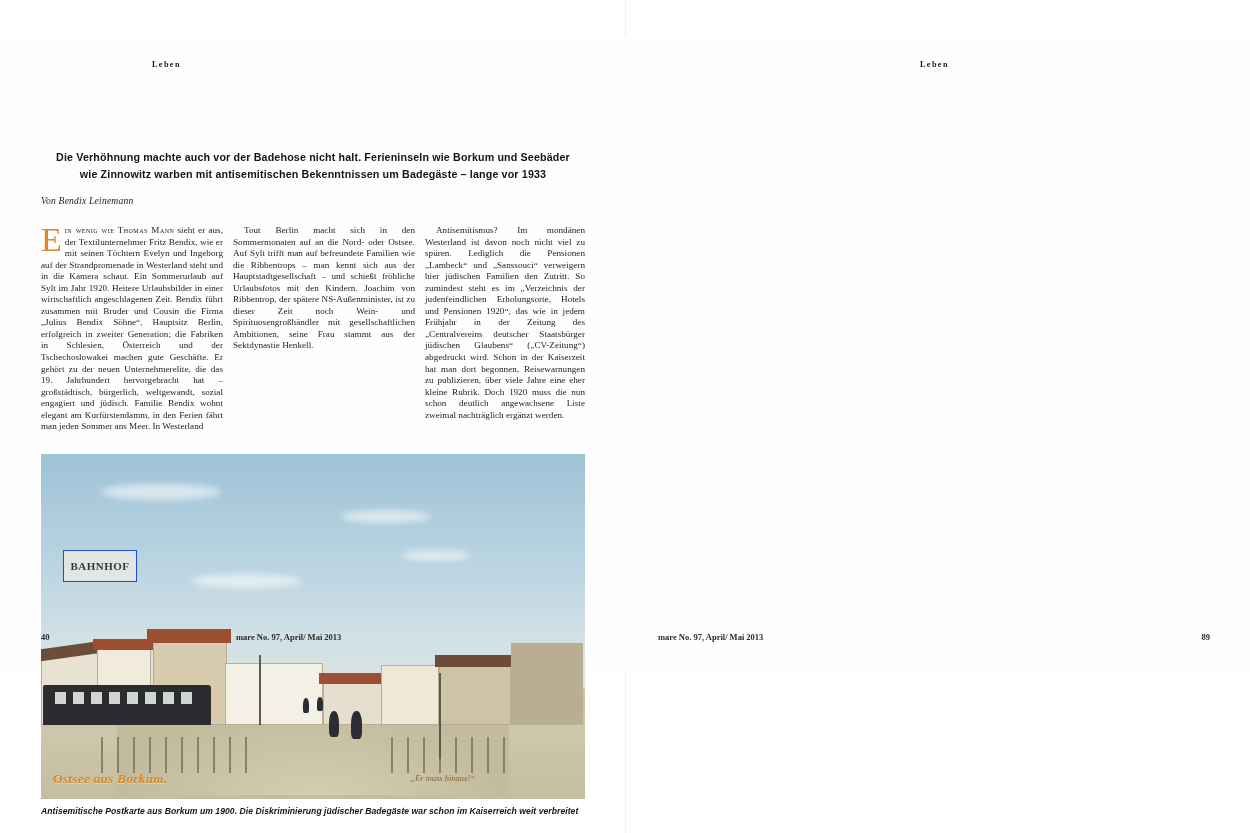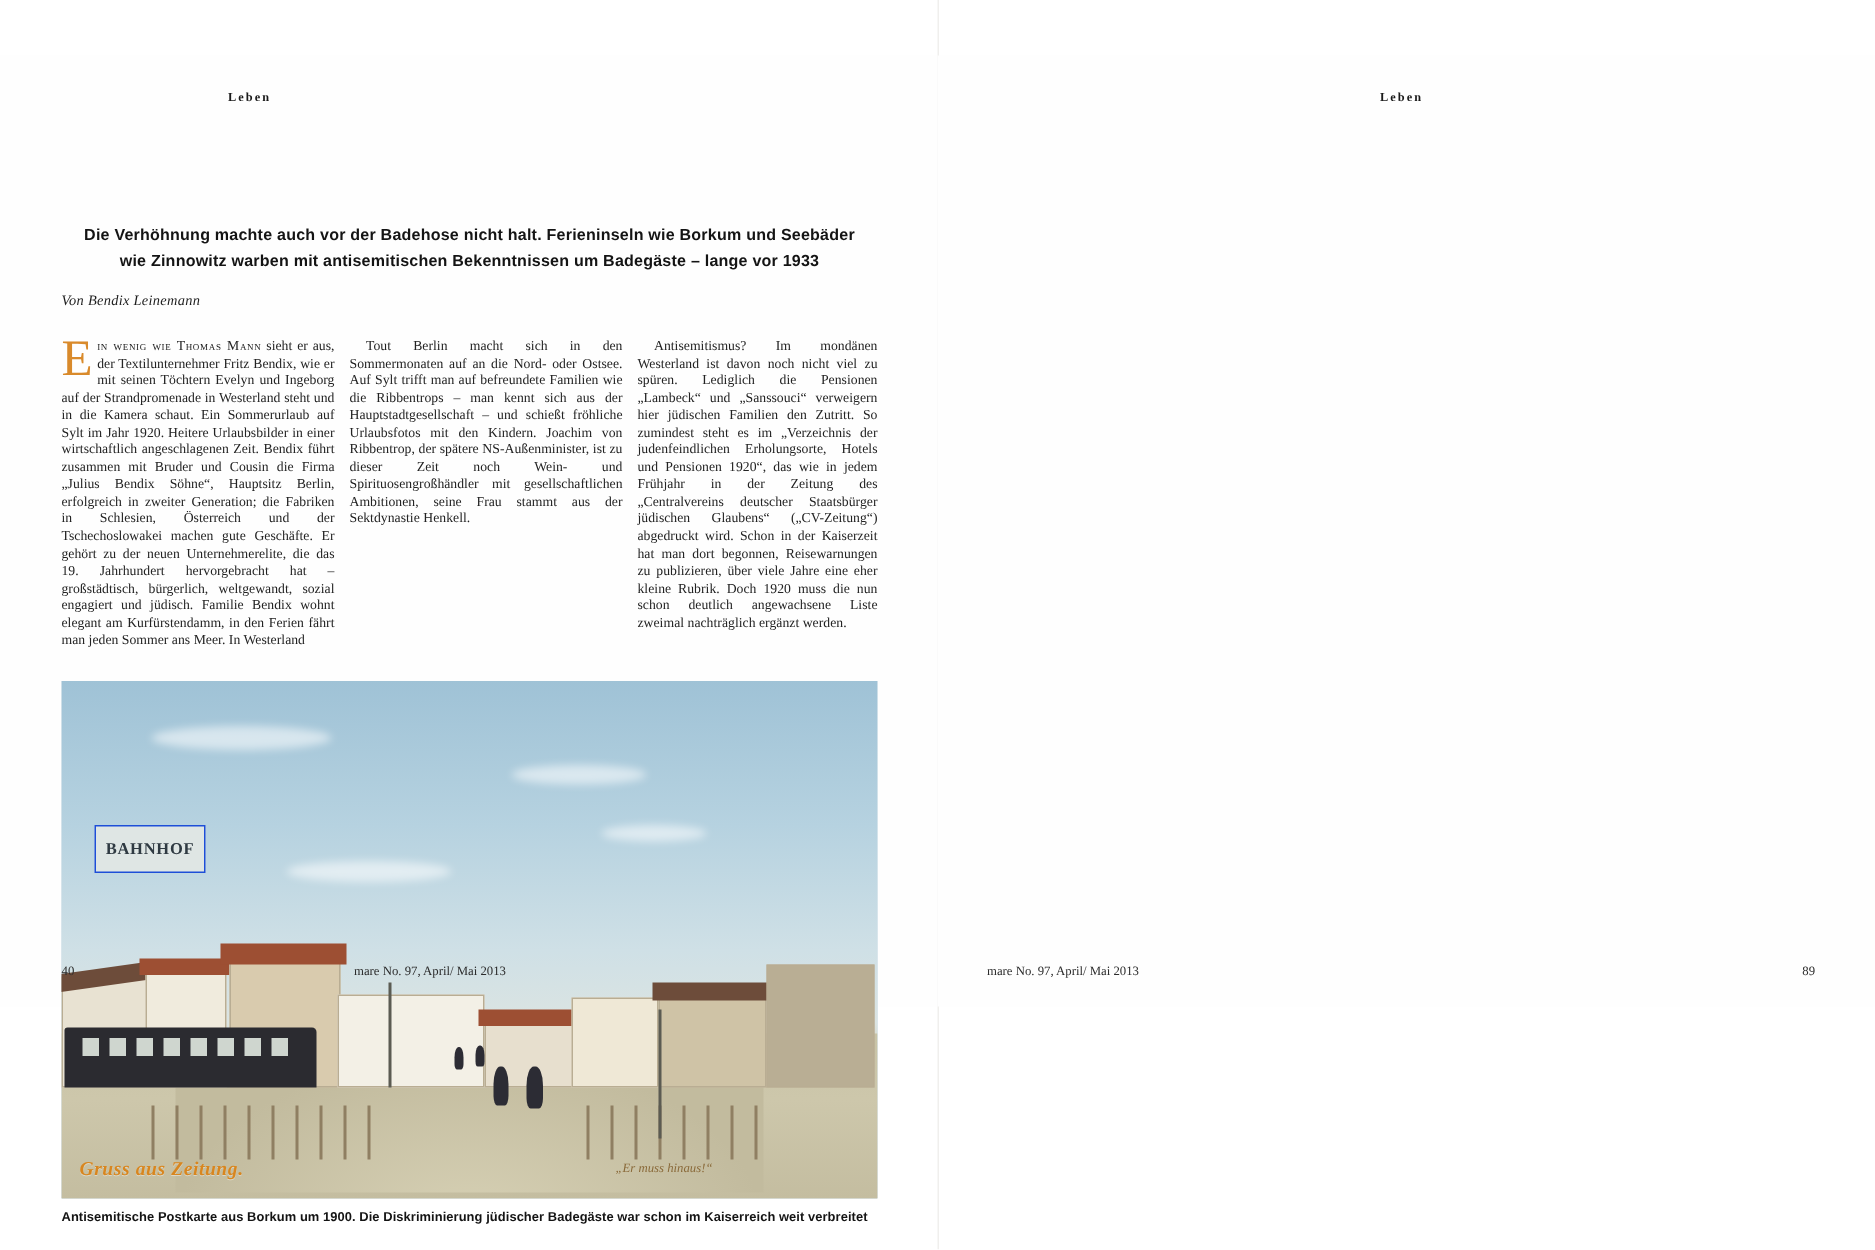--- a/index.html
+++ b/index.html
@@ -19,22 +19,23 @@
   .runhead{
     position:absolute;top:23px;
     font-size:8.2px;font-weight:bold;letter-spacing:1.4px;
     color:#1a1a1a;font-family:"Liberation Serif", serif;
   }
   .runhead.l{left:152px;}
   .runhead.r{left:295px;}
 
   
   .folio{
-    position:absolute;bottom:19px;font-size:8.5px;color:#2b2b2b;
-    font-family:"Liberation Serif", serif;
+    position:absolute;bottom:29px;font-size:8.5px;color:#2b2b2b;
+    font-family:"Liberation Serif", serif;
+    font-weight:bold;
   }
   .folio.num-l{left:41px;}
   .folio.src-l{left:236px;}
   .folio.src-r{left:33px;}
   .folio.num-r{right:40px;}
 
   
   .headline{
     position:absolute;left:41px;top:72px;width:544px;
     font-family:"Liberation Serif", serif;
@@ -119,20 +120,21 @@
   }
   .pc-caption2{
     position:absolute;right:110px;bottom:16px;
     font-family:Liberation Serif, serif;font-style:italic;
     font-size:8.5px;color:#8a6a3a;
   }
   .cap{
     position:absolute;
     font-size:8.6px;font-weight:bold;line-height:1.35;color:#141414;
     letter-spacing:.05px;
+    font-style:italic;
   }
   #cap-left{left:41px;top:769px;width:544px;}
 </style>
 </head>
 <body>
 
 <div class="spread">
 
   <div class="page left">
 
@@ -214,21 +216,21 @@
       <div class="pc-fig" style="left:262px;bottom:86px;width:6px;height:15px;"></div>
       <div class="pc-fig" style="left:276px;bottom:88px;width:6px;height:14px;"></div>
 
       <div class="pc-pole" style="left:218px;bottom:74px;height:70px;"></div>
       <div class="pc-pole" style="left:398px;bottom:40px;height:86px;"></div>
 
       <div class="pc-banner">
         <span>BAHNHOF</span>
       </div>
 
-      <div class="pc-caption1">Gruss aus Zeitung.</div>
+      <div class="pc-caption1">Ostsee aus Borkum.</div>
       <div class="pc-caption2">„Er muss hinaus!“</div>
     </div>
 
     <div class="cap" id="cap-left">Antisemitische Postkarte aus Borkum um 1900. Die Diskriminierung jüdischer Badegäste war schon im Kaiserreich weit verbreitet</div>
 
     <div class="folio num-l">40</div>
     <div class="folio src-l">mare No. 97, April/ Mai 2013</div>
   </div>
 
   <div class="gutter"></div>

